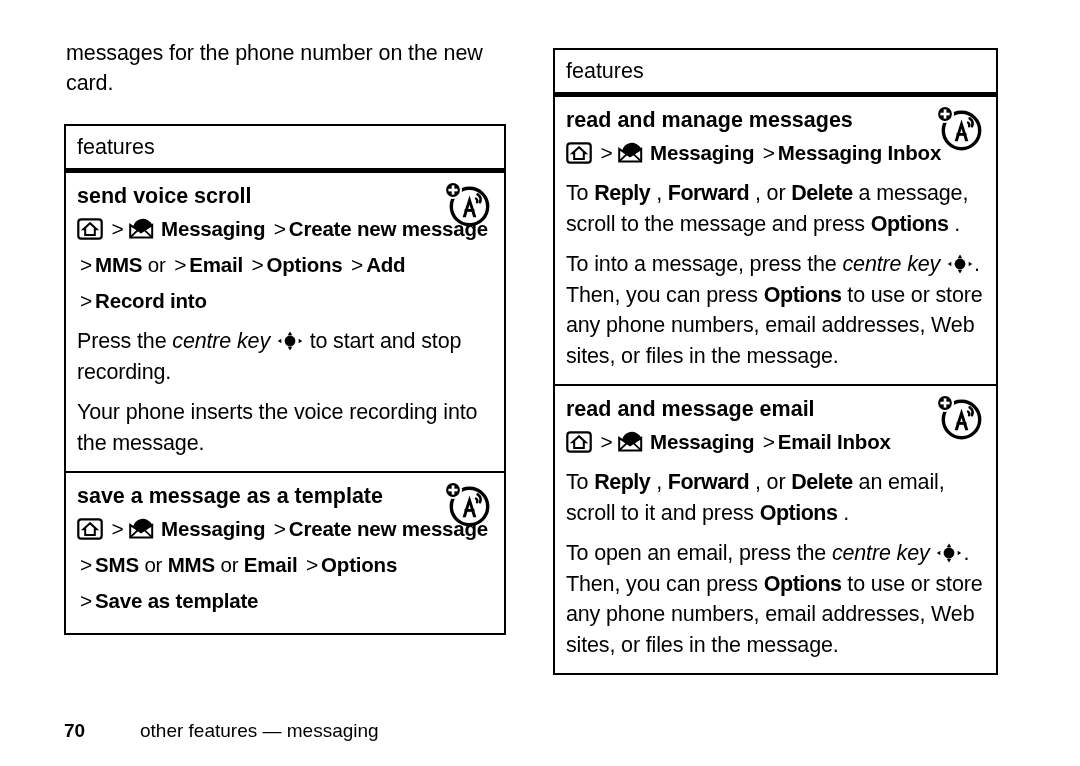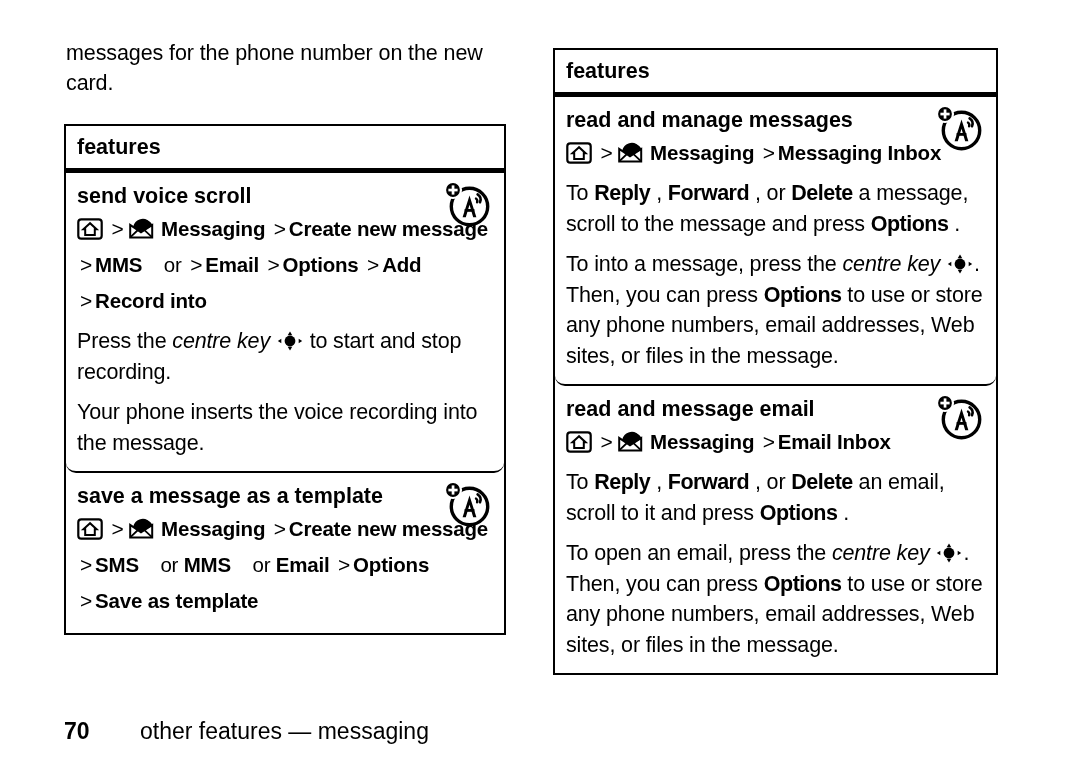--- a/index.html
+++ b/index.html
@@ -42,31 +42,30 @@
     line-height: 30px;
     letter-spacing: -0.1px;
     margin: 0 0 26px 2px;
   }
 
   
   .fbox {
     border: 2px solid #000;
   }
   .fbox-title {
-    font-weight: bold;
+    font-weight: normal;
     font-size: 21.5px;
     line-height: 24px;
     padding: 9px 10px 9px 11px;
     border-bottom: 5px solid #000;
   }
   .fsection {
     border-bottom: 2px solid #000;
     padding: 7px 5px 11px 11px;
     position: relative;
-    border-radius: 10px;
   }
   .fsection:last-child {
     border-bottom: none;
   }
   .fsection-head {
     font-weight: bold;
     font-size: 21.5px;
     line-height: 28px;
     padding-right: 56px;
     margin: 2px 0 4px 0;
@@ -75,21 +74,20 @@
   
   .path {
     font-size: 20.5px;
     line-height: 30px;
     font-weight: bold;
     margin: 0 0 6px 0;
     letter-spacing: -0.2px;
   }
   .path .lite {
     font-weight: normal;
-    margin-left: 16px;
   }
   .path .gt {
     font-weight: normal;
     font-size: 21px;
     padding: 0 3px;
   }
 
   
   .para {
     font-size: 21.5px;
@@ -123,21 +121,21 @@
     width: 48px;
     height: 48px;
   }
 
   
   .footer {
     position: absolute;
     left: 64px;
     top: 718px;
     width: 900px;
-    font-size: 23px;
+    font-size: 19px;
     line-height: 26px;
   }
   .footer .pnum {
     font-weight: bold;
     display: inline-block;
     width: 76px;
   }
   .footer .ftext {
     display: inline-block;
   }

